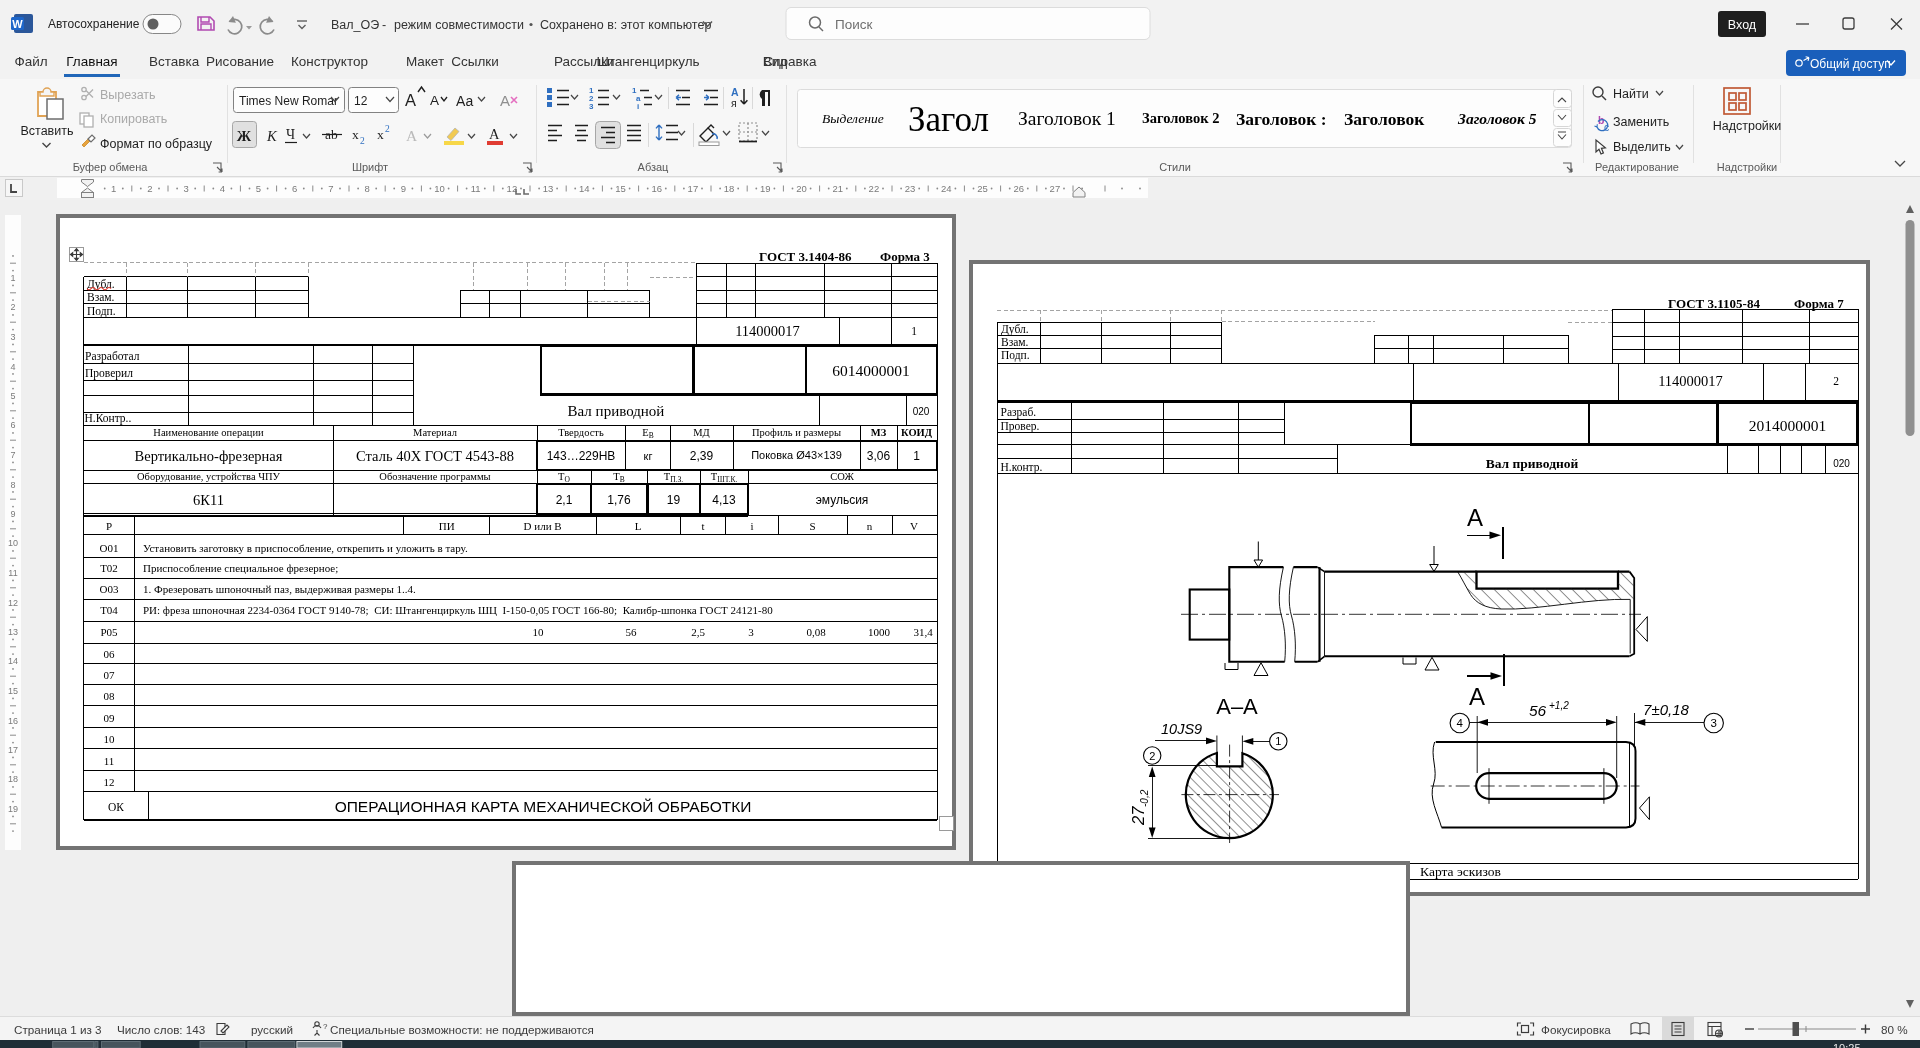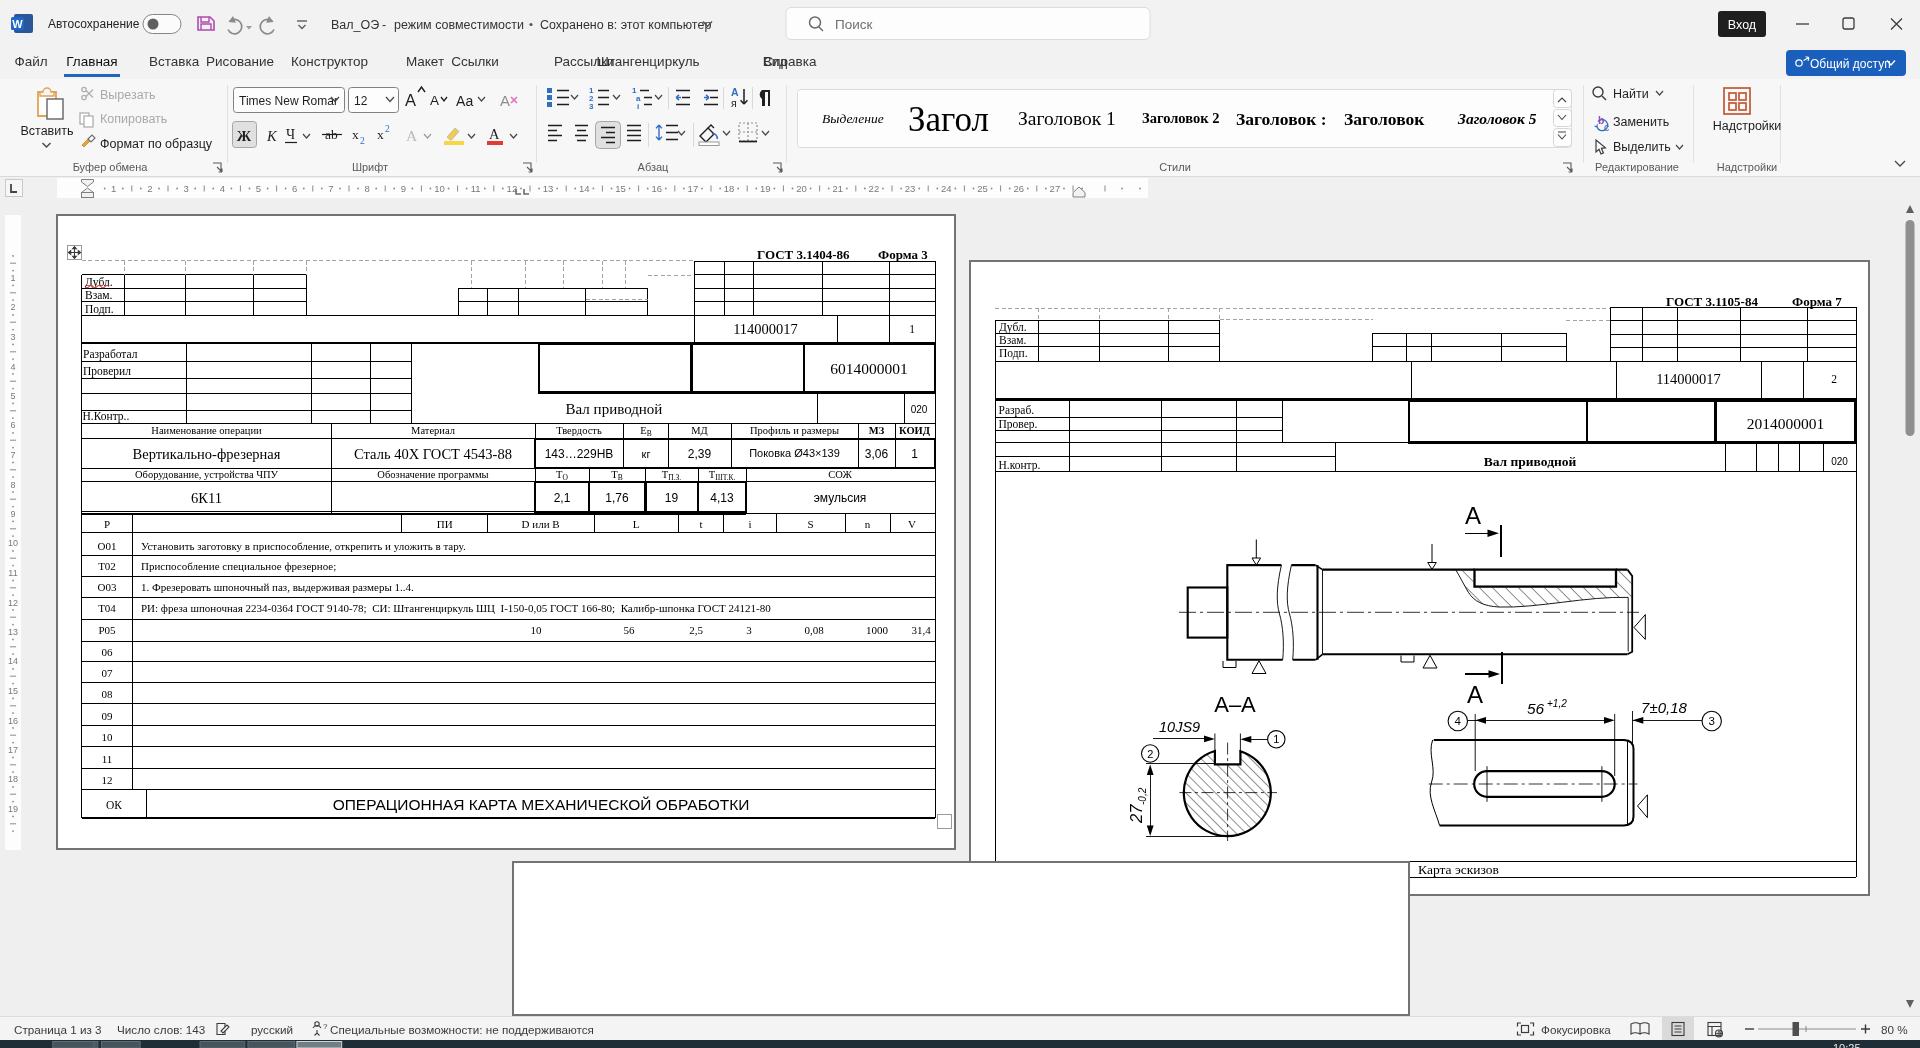--- a/index.html
+++ b/index.html
@@ -9,21 +9,21 @@
   #titlebar { position:absolute; left:0; top:0; width:1920px; height:47px; background:#f2f2f2; }
   
   #tabs { position:absolute; left:0; top:47px; width:1920px; height:32px; background:#f2f2f2; }
   .tab { position:absolute; top:0; height:30px; font-size:13.5px; color:#333; line-height:30px; text-align:center; }
   
   #ribbon { position:absolute; left:0; top:79px; width:1920px; height:98px; background:#f7f7f7; border-bottom:1px solid #dadada; }
   
   #ruler { position:absolute; left:0; top:177px; width:1920px; height:23px; background:#f0f0f0; }
   
   #doc { position:absolute; left:0; top:200px; width:1920px; height:816px; background:#efefef; overflow:hidden; }
-  .page { position:absolute; background:#fff; border:2px solid #737373; }
+  .page { position:absolute; background:#fff; border:4px solid #737373; }
   
   #status { position:absolute; left:0; top:1016px; width:1920px; height:36px; background:#f4f4f4; border-top:1px solid #dcdcdc; font-size:11.7px; color:#3b3b3b; }
   
   #task { position:absolute; left:0; top:1040px; width:1920px; height:8px; background:#1f2d36; }
   .sv { position:absolute; left:0; top:0; }
 </style>
 </head>
 <body>
 <div id="app">
   <div id="titlebar">

